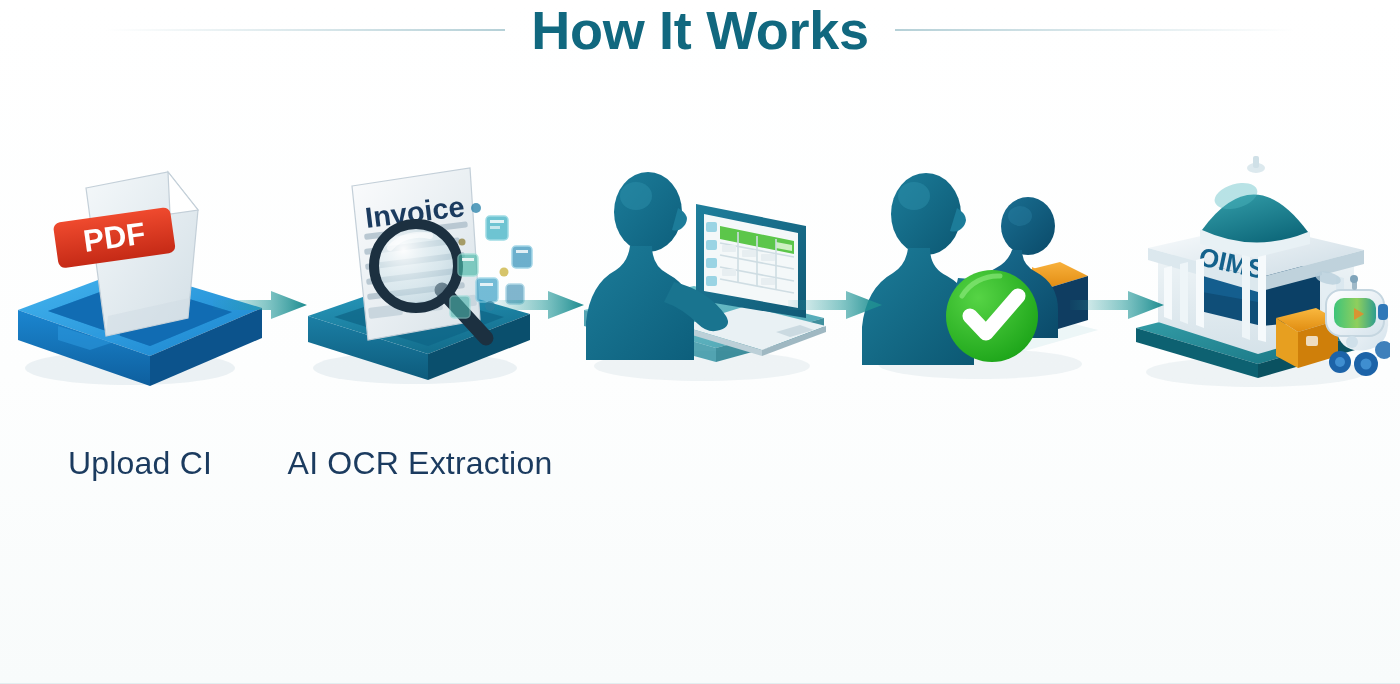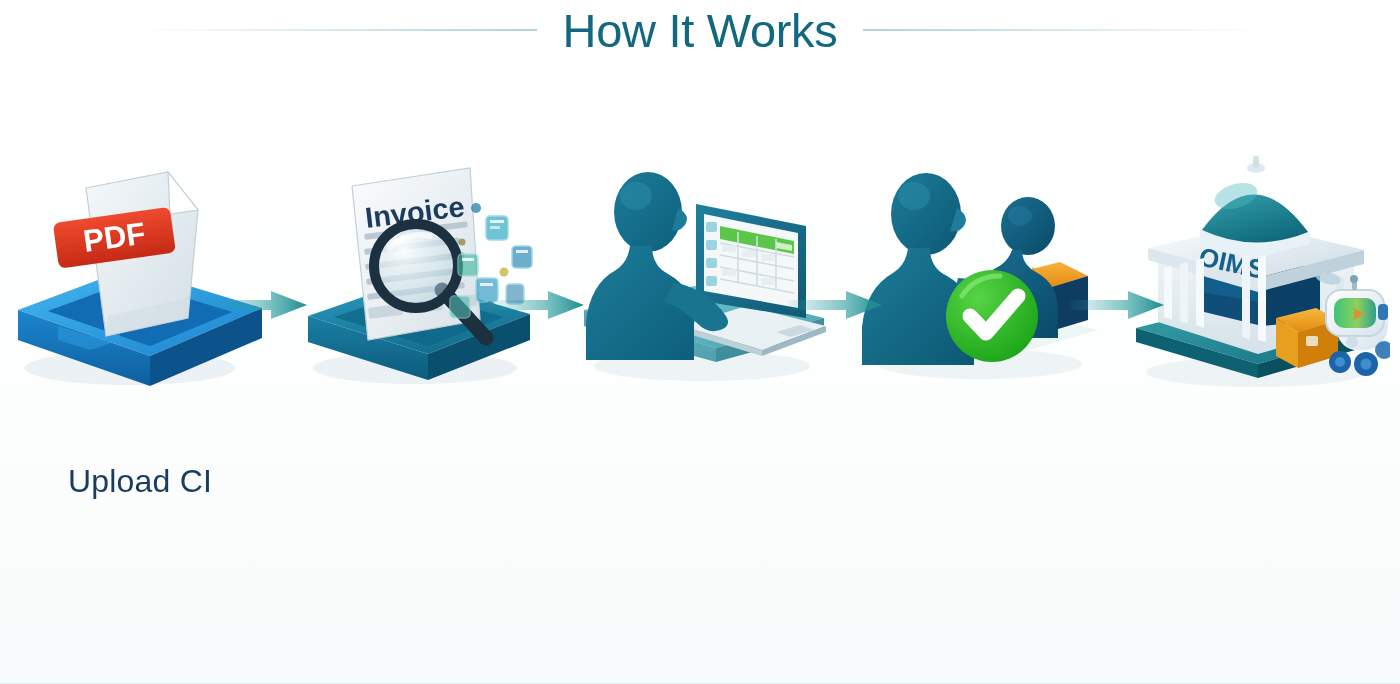--- a/index.html
+++ b/index.html
@@ -38,22 +38,22 @@
   }
   .rule-left {
     width: 400px;
     background: linear-gradient(90deg, rgba(180,208,214,0) 0%, rgba(168,200,208,0.85) 100%);
   }
   .rule-right {
     width: 400px;
     background: linear-gradient(90deg, rgba(168,200,208,0.85) 0%, rgba(180,208,214,0) 100%);
   }
   .title {
-    font-size: 47px;
-    font-weight: normal;
+    font-size: 54px;
+    font-weight: bold;
     color: #11687f;
     letter-spacing: -0.3px;
     white-space: nowrap;
     line-height: 1;
     text-shadow: 0 1px 1px rgba(255,255,255,0.6);
   }
 
   
   .steps {
     position: absolute;
@@ -72,21 +72,21 @@
     flex-direction: column;
     align-items: center;
   }
   .art {
     width: 260px;
     height: 250px;
     position: relative;
   }
   .step-label {
     position: absolute;
-    top: 313px;
+    top: 295px;
     width: 280px;
     text-align: center;
     font-size: 32px;
     color: #1b3b5f;
     white-space: nowrap;
     letter-spacing: 0.2px;
   }
 
   
   .arrow {
@@ -283,20 +283,21 @@
             <rect x="160" y="146" width="20" height="22" rx="4" fill="#4fb9b0" opacity="0.6" stroke="#93dcd6" stroke-width="1.5"></rect>
             <rect x="216" y="134" width="18" height="20" rx="4" fill="#2e86ae" opacity="0.6" stroke="#7fc0d8" stroke-width="1.5"></rect>
 
             <circle cx="186" cy="58" r="5" fill="#2f86ad" opacity="0.8"></circle>
             <circle cx="214" cy="122" r="4.5" fill="#c8b03a" opacity="0.75"></circle>
             <circle cx="172" cy="92" r="3.5" fill="#8a7b2e" opacity="0.7"></circle>
             <circle cx="200" cy="156" r="5" fill="#2f7f9e" opacity="0.7"></circle>
           </g>
         </svg>
       </div>
+      <div class="step-label">AI OCR Extraction</div>
     </div>
 
     <div class="step">
       <div class="art">
         <svg viewBox="0 0 260 250" width="260" height="250">
           <defs>
             <linearGradient id="deskGrad" x1="0" y1="0" x2="1" y2="1">
               <stop offset="0%" stop-color="#5cc0c8"></stop>
               <stop offset="100%" stop-color="#2f93a5"></stop>
             </linearGradient>

